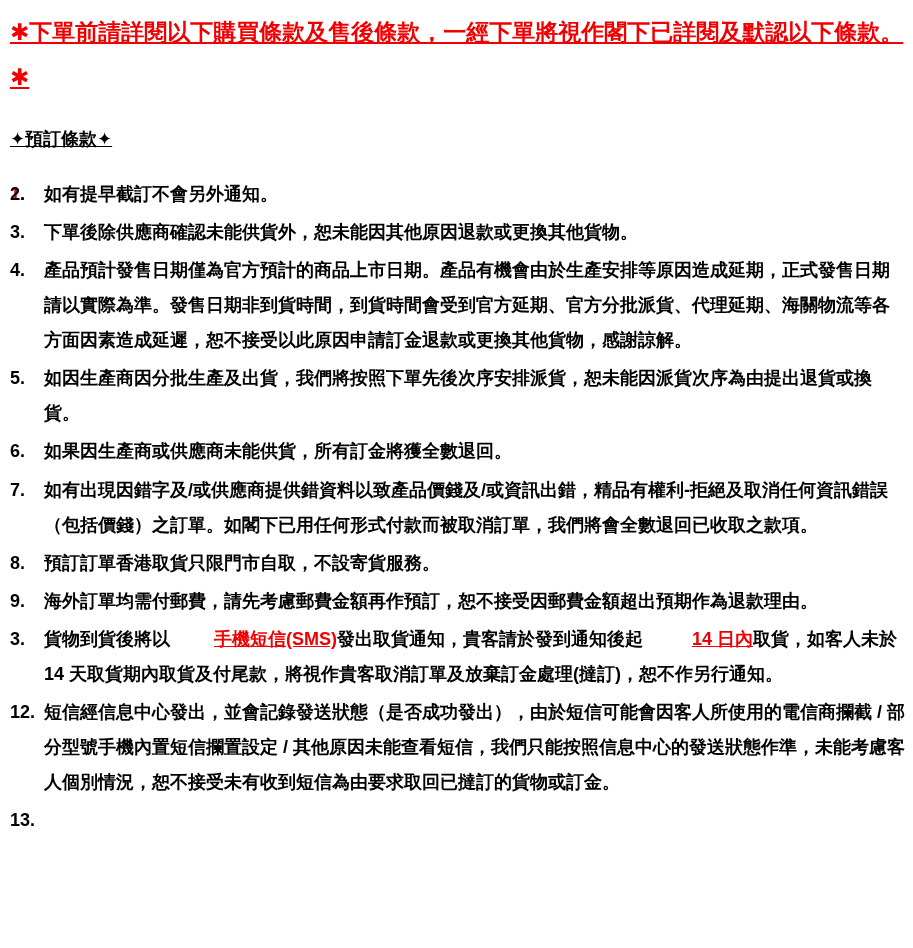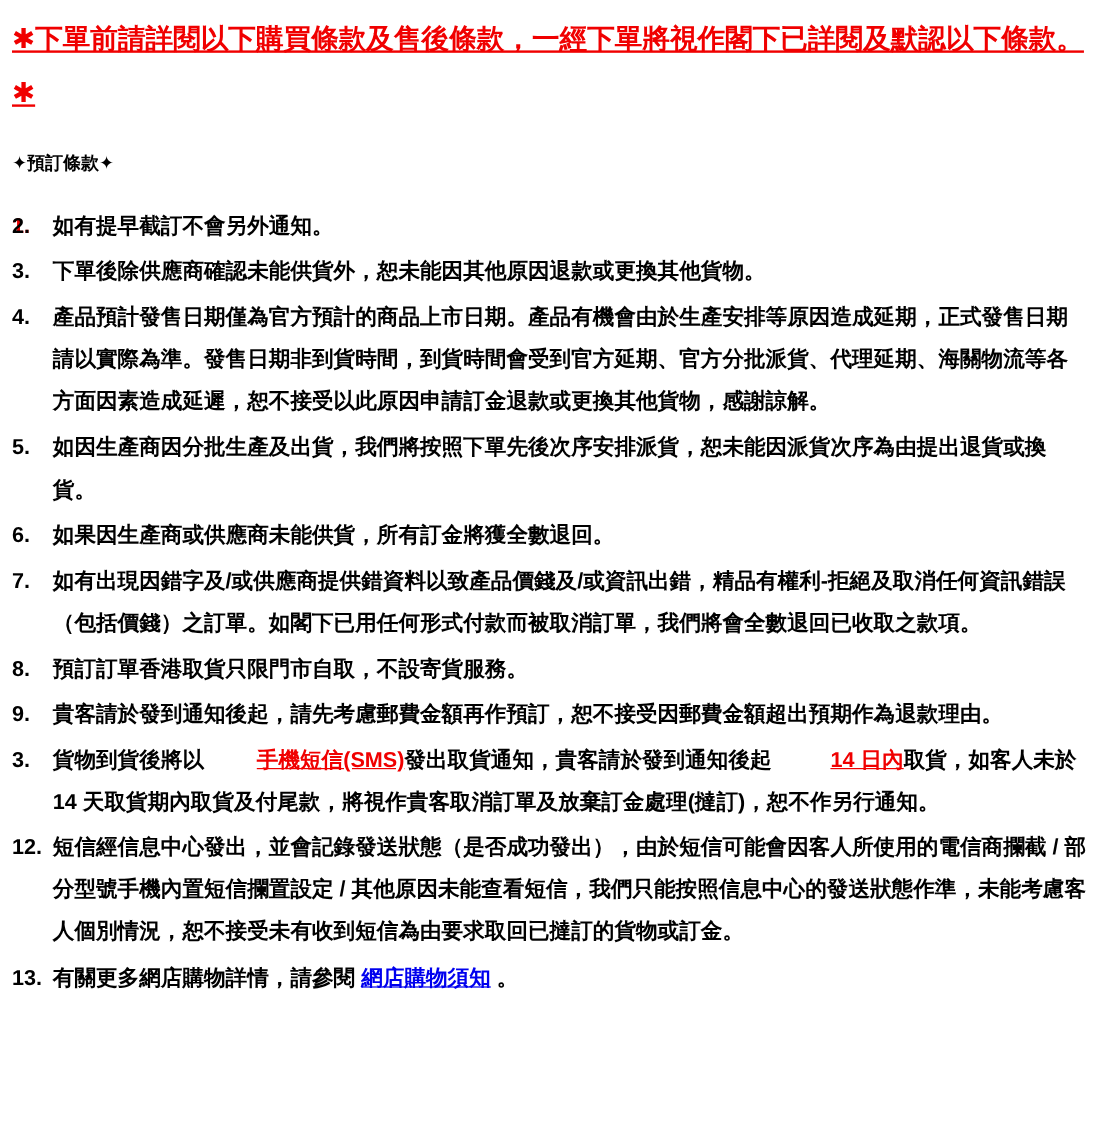--- a/index.html
+++ b/index.html
@@ -19,21 +19,22 @@
     line-height: 1.95;
   }
   .notice-header {
     color: var(--red, #f00000);
     text-decoration: underline;
     font-size: 23px;
     margin: 0 0 22px 2px;
   }
   .section-title {
     color: var(--text, #000000);
-    font-size: 15px;
+    text-decoration: underline;
+    font-size: 18px;
     margin: 0 0 20px 2px;
   }
   ol.terms-list {
     list-style: none;
     margin: 0;
     padding: 0;
   }
   ol.terms-list li {
     position: relative;
     padding-left: 36px;
@@ -61,17 +62,17 @@
 
 <ol class="terms-list">
     <li><span class="num red">1.</span></li>
     <li><span class="num">2.</span><span class="body"><span>如有提早截訂不會另外通知。</span></span></li>
     <li><span class="num">3.</span><span class="body"><span>下單後除供應商確認未能供貨外，恕未能因其他原因退款或更換其他貨物。</span></span></li>
     <li><span class="num">4.</span><span class="body"><span>產品預計發售日期僅為官方預計的商品上市日期。產品有機會由於生產安排等原因造成延期，正式發售日期請以實際為準。發售日期非到貨時間，到貨時間會受到官方延期、官方分批派貨、代理延期、海關物流等各方面因素造成延遲，恕不接受以此原因申請訂金退款或更換其他貨物，感謝諒解。</span></span></li>
     <li><span class="num">5.</span><span class="body"><span>如因生產商因分批生產及出貨，我們將按照下單先後次序安排派貨，恕未能因派貨次序為由提出退貨或換貨。</span></span></li>
     <li><span class="num">6.</span><span class="body"><span>如果因生產商或供應商未能供貨，所有訂金將獲全數退回。</span></span></li>
     <li><span class="num">7.</span><span class="body"><span>如有出現因錯字及/或供應商提供錯資料以致產品價錢及/或資訊出錯，精品有權利-拒絕及取消任何資訊錯誤（包括價錢）之訂單。如閣下已用任何形式付款而被取消訂單，我們將會全數退回已收取之款項。</span></span></li>
     <li><span class="num">8.</span><span class="body"><span>預訂訂單香港取貨只限門市自取，不設寄貨服務。</span></span></li>
-    <li><span class="num">9.</span><span class="body"><span>貴客請於發到通知後起，請先考慮郵費金額再作預訂，恕不接受因郵費金額超出預期作為退款理由。</span></span></li>
+    <li><span class="num">9.</span><span class="body"><span>海外訂單均需付郵費，請先考慮郵費金額再作預訂，恕不接受因郵費金額超出預期作為退款理由。</span></span></li>
     <li><span class="num">3.</span><span class="body"><span>貨物到貨後將以</span><span class="red underline">手機短信(SMS)</span><span>發出取貨通知，貴客請於發到通知後起 </span><span class="red underline">14 日內</span><span>取貨，如客人未於 14 天取貨期內取貨及付尾款，將視作貴客取消訂單及放棄訂金處理(撻訂)，恕不作另行通知。</span></span></li>
     <li><span class="num">12.</span><span class="body"><span>短信經信息中心發出，並會記錄發送狀態（是否成功發出），由於短信可能會因客人所使用的電信商攔截 / 部分型號手機內置短信攔置設定 / 其他原因未能查看短信，我們只能按照信息中心的發送狀態作準，未能考慮客人個別情況，恕不接受未有收到短信為由要求取回已撻訂的貨物或訂金。</span></span></li>
-    <li><span class="num">13.</span><span class="body"><span>有關更多網店購物詳情，請參閱 </span><a href="#" class="link">網店購物須知</a><span> 。</span></span></li>
+    <li><span class="num">13.</span></li>
   </ol>
 
 </body></html>

